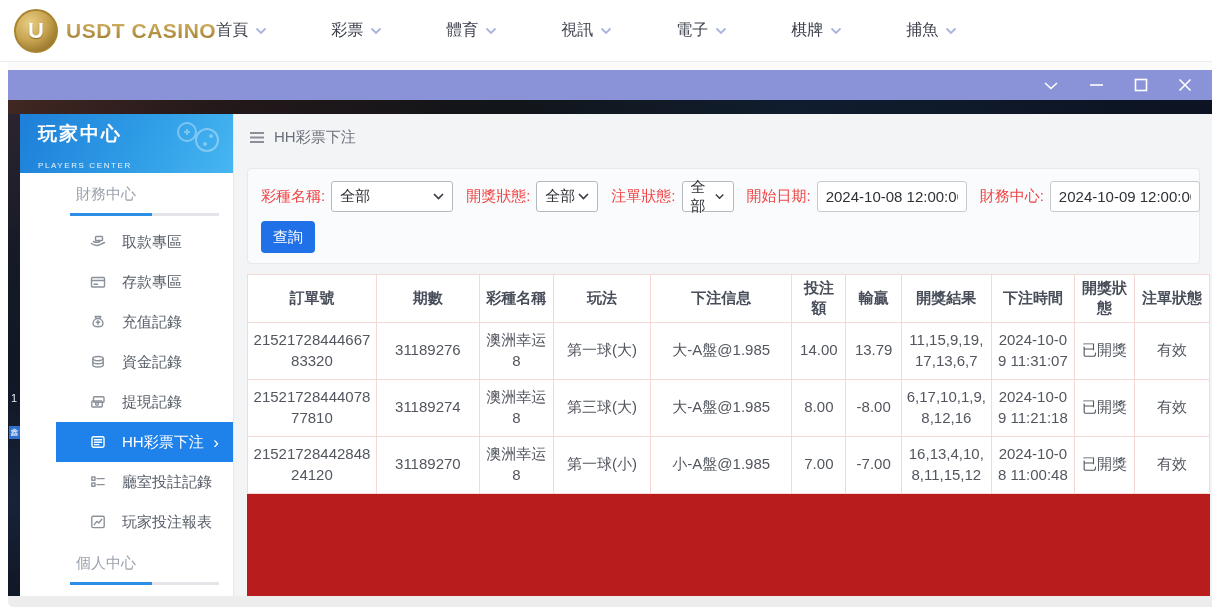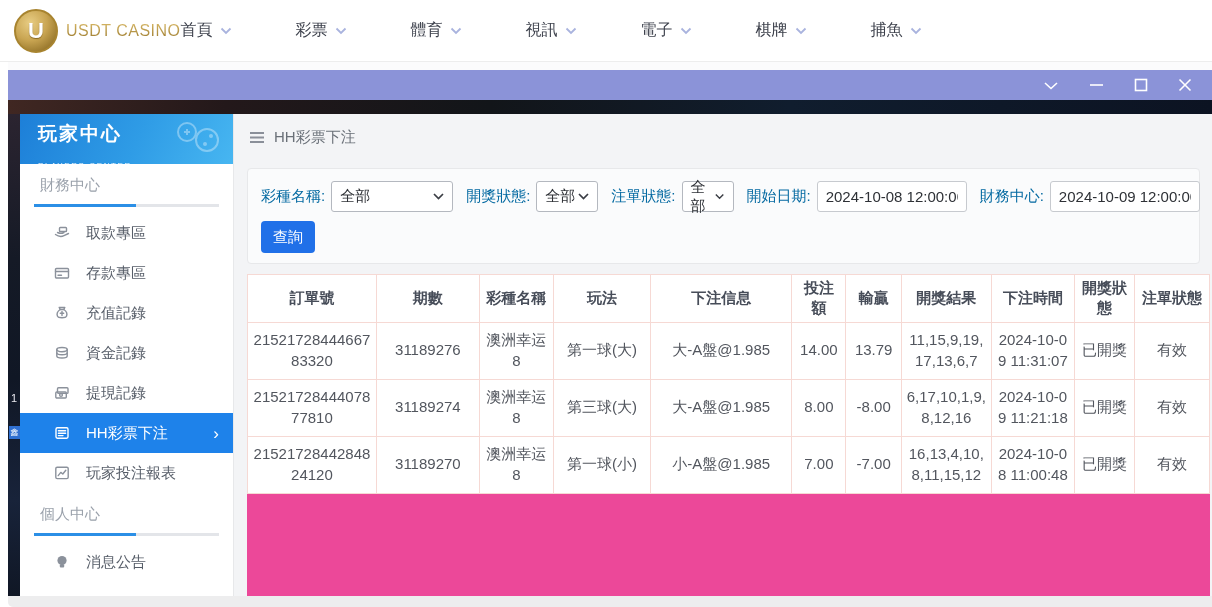--- a/index.html
+++ b/index.html
@@ -8,21 +8,21 @@
 
   
   .top-nav { height:62px; display:flex; align-items:center; padding-left:14px;
     background:#ffffff; border-bottom:1px solid #ededed; }
   .logo { display:flex; align-items:center; gap:8px; cursor:pointer; }
   .logo-circle { width:44px; height:44px; border-radius:50%;
     background:radial-gradient(circle at 35% 30%, #e8cd84, #c9a552 45%, #8a6a22 90%);
     border:2px solid #a8842f; color:#fff; font-weight:bold; font-size:22px;
     display:flex; align-items:center; justify-content:center;
     text-shadow:0 1px 1px rgba(90,60,0,.6); }
-  .logo-text { font-size:16px; font-weight:normal; letter-spacing:.5px;
+  .logo-text { font-size:21px; font-weight:bold; letter-spacing:.5px;
     background:linear-gradient(180deg,#d2b261 10%,#a07f33 90%);
     -webkit-background-clip:text; background-clip:text; color:transparent; }
   .nav-items { display:flex; align-items:center; gap:64px; }
   .nav-item { display:flex; align-items:center; gap:7px; cursor:pointer; }
   .nav-label { font-size:16px; color:#3d414c; }
   .nav-item svg { display:block; }
 
   
   .gap-strip { height:8px; background:#fbfbfc; margin-left:8px; }
   .titlebar { height:30px; margin-left:8px; background:#8b93d8;
@@ -34,27 +34,27 @@
     background:linear-gradient(90deg,#402722 0%,#23181a 18%,#121519 40%,#101d2e 65%,#0c1322 100%); }
   .app { margin-left:8px; height:482px; display:flex; }
   .bg-strip { width:12px; position:relative; flex:none;
     background:linear-gradient(180deg,#2b2430 0%,#151a26 30%,#101725 55%,#18233a 80%,#101725 100%); }
   .frag-1 { position:absolute; top:278px; left:3px; color:#e8e8ee; font-size:11px; }
   .frag-2 { position:absolute; top:312px; left:1px; width:11px; height:13px; background:#2f6fd0;
     color:#fff; font-size:8px; line-height:13px; text-align:center; overflow:hidden; }
 
   
   .sidebar { width:214px; flex:none; background:#ffffff; border-right:1px solid #e7e8ea; overflow:hidden; }
-  .sb-header { height:50px; position:relative; overflow:hidden;
+  .sb-header { height:59px; position:relative; overflow:hidden;
     background:linear-gradient(115deg,#1d7fd8 0%,#2f9ce6 55%,#47b6f1 100%);
     padding:7px 0 0 18px; color:#fff; }
   .sb-title { font-size:19px; font-weight:bold; letter-spacing:2px; }
   .sb-sub { font-size:8px; letter-spacing:1.6px; color:rgba(255,255,255,.9); margin-top:14px; }
   .sb-decor { position:absolute; right:8px; top:4px; opacity:.35; }
-  .sb-section { margin-top:12px; }
+  .sb-section { margin-top:12px;padding-left:36px; }
   .sb-sec-title { font-size:15px; color:#9aa1ab; padding:0 20px; margin-bottom:9px; }
   .sb-sec-line { height:3px; margin:0 14px 6px 14px;
     background:linear-gradient(90deg,#2b8fe6 0 55%, #e3e5e9 55% 100%); }
   .sb-item { height:40px; display:flex; align-items:center; gap:16px; padding:0 14px 0 34px;
     cursor:pointer; position:relative; }
   .sb-item .icn { color:#8b919b; display:flex; }
   .sb-label { font-size:15px; color:#565d68; }
   .sb-item.active { background:#1e82ea; }
   .sb-item.active .sb-label { color:#fff; }
   .sb-item.active .icn { color:#fff; }
@@ -63,36 +63,36 @@
   
   .main { flex:1; background:#f3f4f6; overflow:hidden; }
   .breadcrumb { height:46px; display:flex; align-items:center; gap:9px; padding-left:15px; }
   .bc-title { font-size:15px; color:#6a7078; }
   .hamburger { color:#8a8f99; display:flex; }
 
   .filter-panel { margin:8px 12px 0 13px; background:#fafbfc; border:1px solid #e7e8ea;
     border-radius:4px; padding:12px 13px 10px 13px; }
   .filter-row { display:flex; align-items:center; }
   .f-group { display:flex; align-items:center; margin-right:13px; }
-  .f-label { font-size:15px; color:#0369a1; margin-right:6px; white-space:nowrap; }
+  .f-label { font-size:15px; color:#ef4444; margin-right:6px; white-space:nowrap; }
   .sel { height:31px; background:#fff; border:1px solid #b4b8bf; border-radius:3px;
     display:flex; align-items:center; justify-content:space-between;
     padding:0 8px; cursor:pointer; }
   .sel-value { font-size:15px; color:#2e3136; }
   .sel-lottery { width:122px; }
   .sel-draw { width:62px; }
   .sel-bet { width:52px; }
   .date-input { width:150px; height:31px; border:1px solid #c7cacf; border-radius:3px;
     font-size:15px; color:#2e3136; padding:0 8px; background:#fff;
     font-family:"Liberation Sans","DejaVu Sans",sans-serif; }
   .search-btn { margin-top:9px; width:54px; height:32px; background:#2070e8; color:#fff;
     border:none; border-radius:4px; font-size:15px; cursor:pointer;
     font-family:"Liberation Sans","DejaVu Sans",sans-serif; }
 
-  .table-wrap { margin:10px 2px 0 13px; height:334px; overflow:hidden; background:#ec4899; }
+  .table-wrap { margin:10px 2px 0 13px; height:334px; overflow:hidden; background:#b91c1c; }
   table { width:100%; border-collapse:collapse; table-layout:fixed; background:#fff; }
   th,td { border:1px solid #f6d9d4; text-align:center; vertical-align:middle;
     word-break:break-all; line-height:1.35; padding:3px 4px; }
   th { height:42px; font-size:15px; font-weight:bold; color:#474d59; }
   td { height:57px; font-size:15px; color:#52565e; }
   col.c0{width:13.4%} col.c1{width:10.7%} col.c2{width:7.7%} col.c3{width:10.1%}
   col.c4{width:14.7%} col.c5{width:5.6%} col.c6{width:5.8%} col.c7{width:9.3%}
   col.c8{width:8.7%} col.c9{width:6.2%} col.c10{width:7.8%}
 
   .bottom-strip { height:11px; margin-left:8px; background:#ededee; border-radius:0 0 0 5px; }
@@ -272,20 +272,31 @@
             <span class="icn">
               <svg width="16" height="16" viewBox="0 0 16 16" fill="none" stroke="currentColor" stroke-width="1.4" stroke-linecap="round" stroke-linejoin="round">
                 <rect x="2" y="2.8" width="12" height="10.4" rx="1.4"></rect>
                 <line x1="4.4" y1="5.8" x2="11.6" y2="5.8"></line>
                 <line x1="4.4" y1="8.2" x2="11.6" y2="8.2"></line>
                 <line x1="4.4" y1="10.6" x2="9" y2="10.6"></line>
               </svg>
             </span>
             <span class="sb-label">HH彩票下注</span>
             <span class="sb-arrow">›</span>
+          </div>
+          <div class="sb-item">
+            <span class="icn">
+              <svg width="16" height="16" viewBox="0 0 16 16" fill="none" stroke="currentColor" stroke-width="1.4" stroke-linecap="round" stroke-linejoin="round">
+                <rect x="1.8" y="3" width="3.2" height="3.2"></rect>
+                <line x1="7" y1="4.6" x2="14.2" y2="4.6"></line>
+                <rect x="1.8" y="9" width="3.2" height="3.2"></rect>
+                <line x1="7" y1="10.6" x2="14.2" y2="10.6"></line>
+              </svg>
+            </span>
+            <span class="sb-label">廳室投註記錄</span>
           </div>
           <div class="sb-item">
             <span class="icn">
               <svg width="16" height="16" viewBox="0 0 16 16" fill="none" stroke="currentColor" stroke-width="1.4" stroke-linecap="round" stroke-linejoin="round">
                 <rect x="1.8" y="2.2" width="12.4" height="11.4" rx="1.4"></rect>
                 <polyline points="4.2,10.6 6.8,7.4 8.8,9 11.8,5.2"></polyline>
               </svg>
             </span>
             <span class="sb-label">玩家投注報表</span>
           </div>

